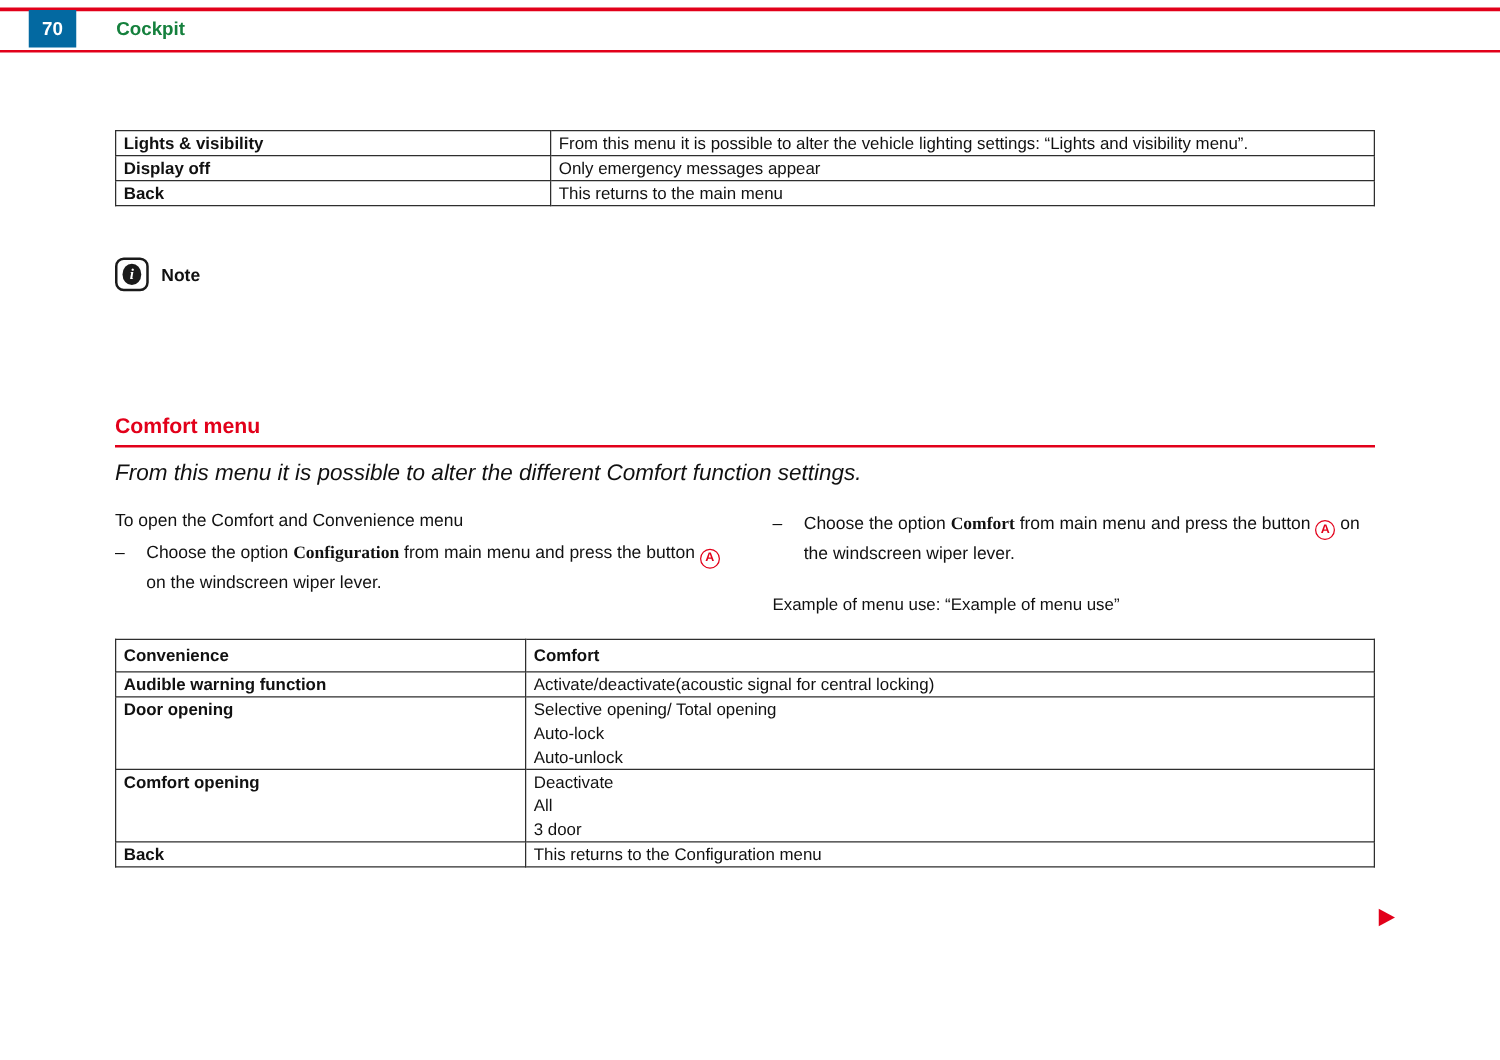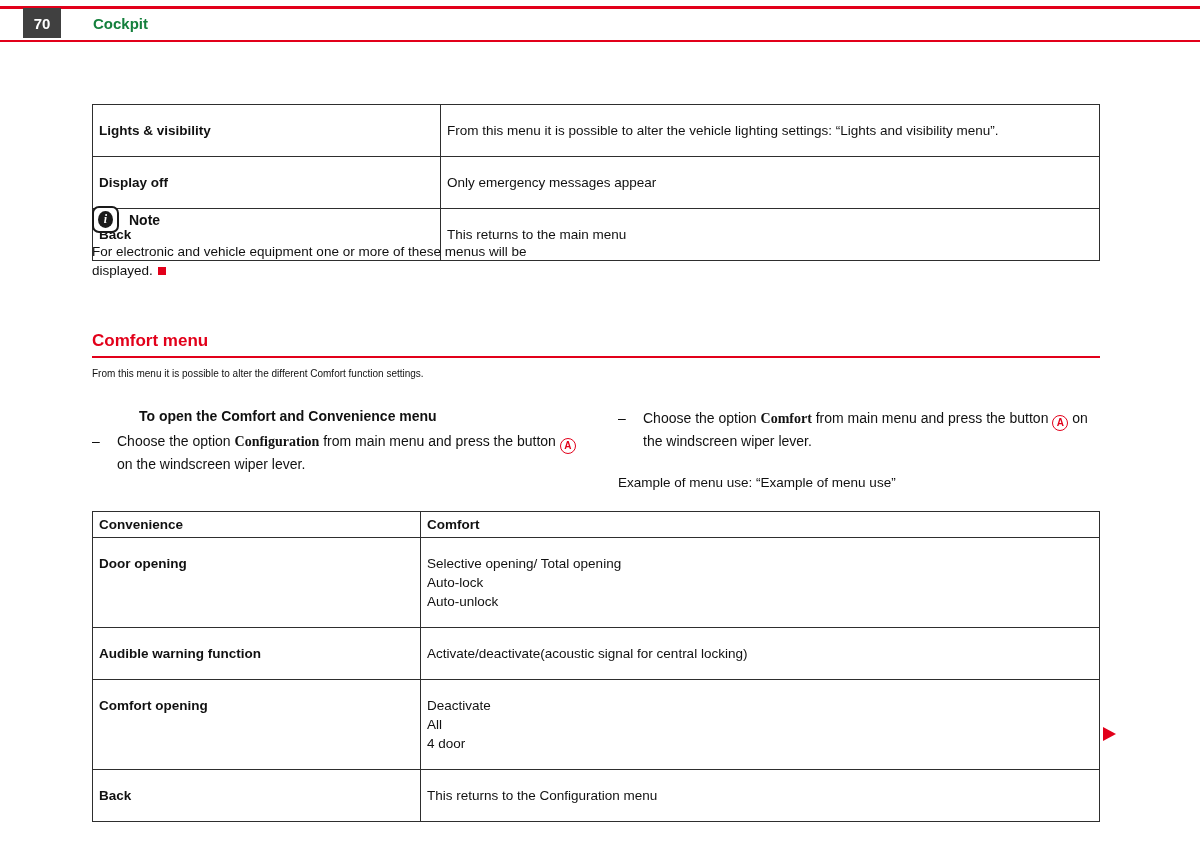--- a/index.html
+++ b/index.html
@@ -10,37 +10,37 @@
     color:#111;
     position:relative;
     overflow:hidden;
   }
   .abs { position:absolute; }
 
   
   .top-rule { left:0; right:0; top:6px; height:3px; background:#e2001a; }
   .page-num-box {
     left:23px; top:8px; width:38px; height:30px;
-    background:#404040; color:#fff;
+    background:#0369a1; color:#fff;
     display:flex; align-items:center; justify-content:center;
     font-size:15px; font-weight:bold;
   }
   .page-title { left:93px; top:15px; font-size:15px; font-weight:bold; color:#15803d; }
   .bottom-rule { left:0; right:0; top:40px; height:2px; background:#e2001a; }
 
   
   table.manual {
     border-collapse:collapse;
     width:1008px;
     font-size:13.5px;
     background:#fff;
   }
   table.manual td, table.manual th {
     border:1px solid #2e2e2e;
-    padding:16px 6px;
+    padding:0 6px;
     vertical-align:top;
     line-height:19px;
     text-align:left;
   }
   table.manual th { text-align:left; padding:3px 6px; font-size:13.5px; }
   td.lbl { font-weight:bold; }
   td.val { white-space:pre-line; }
   .t1 { left:92px; top:104px; }
   .t2 { left:92px; top:511px; }
 
@@ -66,25 +66,25 @@
     white-space:pre-line;
   }
   .red-square {
     display:inline-block; width:8px; height:8px;
     background:#e2001a; margin-left:5px;
   }
 
   
   .comfort-heading { left:92px; top:331px; font-size:17px; font-weight:bold; color:#e2001a;text-align:right; }
   .comfort-rule { left:92px; top:356px; width:1008px; height:2px; background:#e2001a; }
-  .comfort-lead { left:92px; top:368px; font-size:10px; color:#111; }
+  .comfort-lead { left:92px; top:368px; font-size:18px; font-style:italic; color:#111; }
 
   .col-left  { left:92px;  top:408px; width:485px; }
   .col-right { left:618px; top:408px; width:485px; }
-  .sub-heading { font-size:14px; font-weight:bold; margin-bottom:7px;margin-left:47px; }
+  .sub-heading { font-size:14px; font-weight:normal; margin-bottom:7px; }
   .bullet { display:flex; font-size:14px; line-height:21px; }
   .bullet .dash { width:25px; flex:0 0 25px; }
   .bullet b { font-weight:bold;font-family:Liberation Serif, serif; }
   .btn-a {
     display:inline-flex; align-items:center; justify-content:center;
     width:16px; height:16px; border:1.5px solid #e2001a; border-radius:50%;
     color:#e2001a; font-size:10px; font-weight:bold;
     vertical-align:-3px; background:#fff;
   }
   .example-line { margin-top:23px; font-size:13.5px; }
@@ -130,22 +130,20 @@
   </tbody>
 </table>
 
 <div class="abs note-block">
   <div class="note-head">
     <span class="note-icon">
       <span class="bubble">i</span>
     </span>
     <span class="note-title">Note</span>
   </div>
-  <p class="note-body"><span>For electronic and vehicle equipment one or more of these menus will be
-displayed.</span><span class="red-square"></span></p>
 </div>
 
 <h2 class="abs comfort-heading">Comfort menu</h2>
 <div class="abs comfort-rule"></div>
 <p class="abs comfort-lead">From this menu it is possible to alter the different Comfort function settings.</p>
 
 <div class="abs col-left">
   <h3 class="sub-heading">To open the Comfort and Convenience menu</h3>
   <div class="bullet">
     <span class="dash">–</span>
@@ -167,34 +165,34 @@
       <col>
     </colgroup>
   <thead>
     <tr>
       <th>Convenience</th>
       <th>Comfort</th>
     </tr>
   </thead>
   <tbody>
     <tr>
+      <td class="lbl">Audible warning function</td>
+      <td class="val">Activate/deactivate(acoustic signal for central locking)</td>
+    </tr>
+    <tr>
       <td class="lbl">Door opening</td>
       <td class="val">Selective opening/ Total opening
 Auto-lock
 Auto-unlock</td>
     </tr>
     <tr>
-      <td class="lbl">Audible warning function</td>
-      <td class="val">Activate/deactivate(acoustic signal for central locking)</td>
-    </tr>
-    <tr>
       <td class="lbl">Comfort opening</td>
       <td class="val">Deactivate
 All
-4 door</td>
+3 door</td>
     </tr>
     <tr>
       <td class="lbl">Back</td>
       <td class="val">This returns to the Configuration menu</td>
     </tr>
   </tbody>
 </table>
 
 <div class="abs next-arrow"></div>
 

